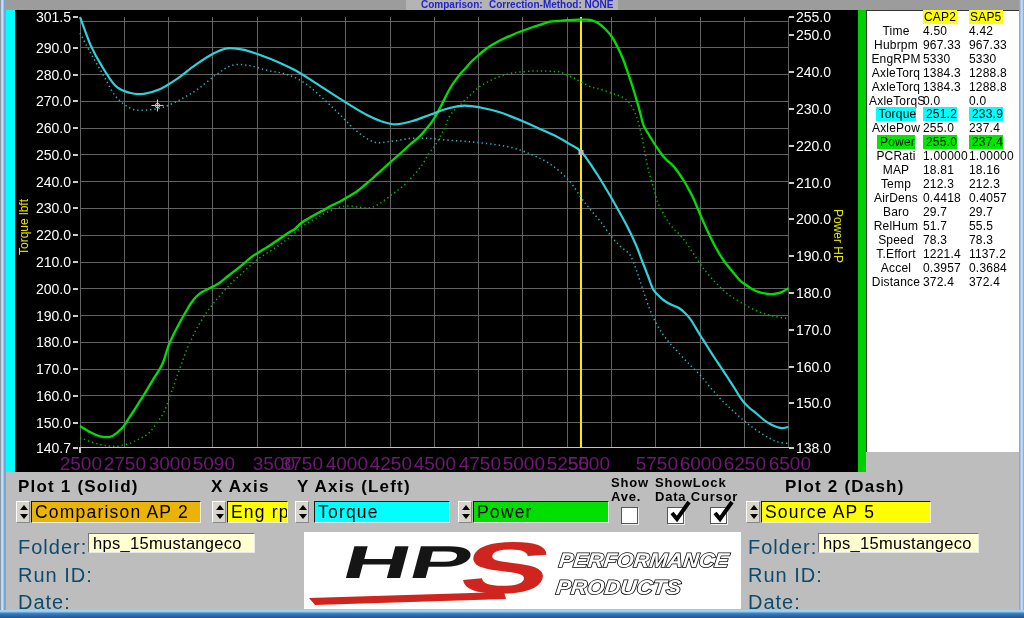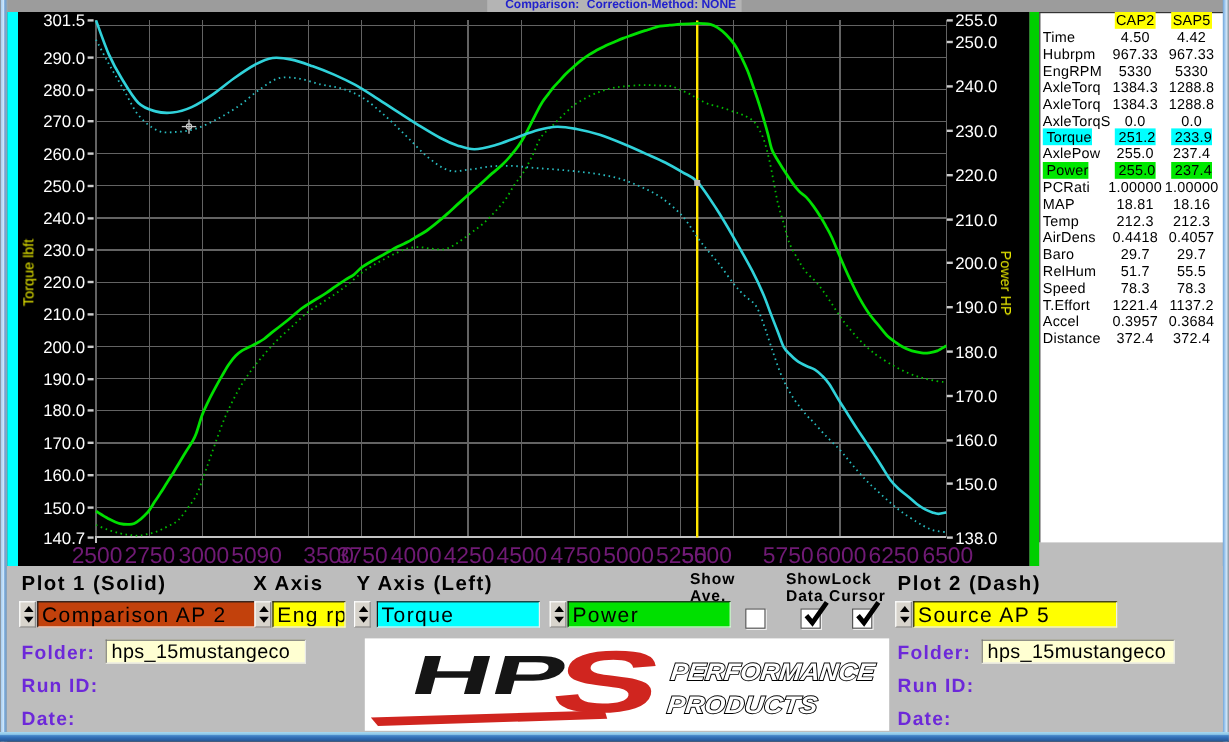--- a/index.html
+++ b/index.html
@@ -10,42 +10,42 @@
 #topbar{position:absolute;left:6px;top:0;width:1018px;height:10px;background:#9c9c9c}
 #topbar .pat{position:absolute;left:400px;top:0;width:212px;height:10px;background:#b4b4b4}
 #title{position:absolute;left:0;top:-1px;width:816px;height:11px;color:#2222cc;font-size:10px;font-weight:bold;line-height:11px;white-space:nowrap}
 #title i{font-style:normal;position:absolute}
 #chart{position:absolute;left:6px;top:10px;width:851.5px;height:463px;background:#000}
 #cyanstrip{position:absolute;left:6px;top:10px;width:8.5px;height:462px;background:#00ffff}
 #greenstrip{position:absolute;left:857.5px;top:10px;width:8.5px;height:463px;background:#00cf00}
 #rpanel{position:absolute;left:866px;top:10px;width:154px;height:442px;background:#fff;border-left:1px solid #333;border-top:1px solid #333}
 #table{position:absolute;left:867px;top:11px;width:152px;font-size:12px;color:#000;letter-spacing:0.2px}
 .trow{display:flex;height:13.93px;line-height:13.93px;white-space:nowrap}
-.tn{width:56px;flex:none;padding-left:2px;overflow:visible;text-align:left}
-.tv{flex:none;width:46px;text-align:center}
+.tn{width:56px;flex:none;padding-left:2px;overflow:visible;text-align:center}
+.tv{flex:none;width:46px;text-align:left}
 .tv+.tv{width:48px}
 .hl-y{background:#ffff00;font-style:normal;padding:0 1px}
 .hl-c{background:#00ffff;font-style:normal;padding-left:3px}
 .hl-g{background:#00e800;font-style:normal;padding-left:3px}
 .yl{position:absolute;width:58px;left:13px;text-align:right;color:#fff;font-size:14px;height:16px;line-height:16px}
 .tickl{position:absolute;left:73px;width:5px;height:2px;background:#ccc}
 .yr{position:absolute;left:796px;color:#fff;font-size:14px;height:16px;line-height:16px}
 .tickr{position:absolute;left:789px;width:5px;height:2px;background:#ccc}
 .xl{position:absolute;top:453px;width:44px;text-align:right;color:#701a75;font-size:19px}
 #tlab{position:absolute;left:-26px;top:220px;width:100px;text-align:center;color:#e3e300;font-size:12px;transform:rotate(-90deg);transform-origin:50% 50%}
 #plab{position:absolute;left:788px;top:229px;width:100px;text-align:center;color:#e3e300;font-size:12px;transform:rotate(90deg);transform-origin:50% 50%}
 #panel{position:absolute;left:6px;top:472px;width:1013px;height:137px;background:#bdbdbd}
 .h1{position:absolute;top:5px;font-weight:bold;font-size:17px;letter-spacing:1.2px;color:#000;white-space:nowrap}
 .combo{position:absolute;top:29px;height:22px}
 .spin{position:absolute;width:14px;height:22px;background:#d8d4cc;border:1px solid #888;border-top-color:#fff;border-left-color:#fff}
 .spin:before,.spin:after{content:"";position:absolute;left:3px;width:0;height:0;border-left:4px solid transparent;border-right:4px solid transparent}
 .spin:before{top:3px;border-bottom:5px solid #000}
 .spin:after{bottom:3px;border-top:5px solid #000}
 .field{position:absolute;height:22px;border:1px solid #1a1a1a;border-bottom-color:#eee;border-right-color:#eee;font-size:17.5px;letter-spacing:1.2px;line-height:21px;color:#000;padding-left:3px;white-space:nowrap;overflow:hidden}
-.lab2{position:absolute;font-weight:bold;font-size:16px;letter-spacing:1px;color:#6d28d9;white-space:nowrap}
+.lab2{position:absolute;font-weight:normal;font-size:20px;letter-spacing:1px;color:#0c4a6e;white-space:nowrap}
 .tf{position:absolute;background:#ffffd2;border:1px solid #777;border-bottom-color:#e8e8e8;border-right-color:#e8e8e8;font-size:16.5px;letter-spacing:0.3px;color:#000;padding-left:4px;white-space:nowrap;line-height:19px}
 .cbl{position:absolute;font-weight:bold;font-size:13px;letter-spacing:0.8px;color:#000;white-space:nowrap;line-height:13.5px}
 .cb{position:absolute;width:17px;height:17px;background:#fff;border:1px solid #555;box-shadow:1px 1px 0 #eee}
 #logo{position:absolute;left:298px;top:60px;width:437px;height:77px;background:#fff;overflow:hidden}
 svg{position:absolute;left:0;top:0}
 </style></head><body>
 <div id="chart"></div>
 <div id="topbar">
     <span class="pat"></span>
   </div>
@@ -284,42 +284,42 @@
 <div class="xl" style="left:633.7px">5750</div>
 <div class="xl" style="left:678.0px">6000</div>
 <div class="xl" style="left:722.3px">6250</div>
 <div class="xl" style="left:766.6px">6500</div>
 <div id="tlab">Torque lbft</div>
 <div id="plab">Power HP</div>
 <div id="panel">
 <div class="h1" style="left:12px">Plot 1 (Solid)</div>
 <div class="h1" style="left:205px">X Axis</div>
 <div class="h1" style="left:291px">Y Axis (Left)</div>
-<div class="h1" style="left:742px">Plot 2 (Dash)</div>
+<div class="h1" style="left:779px">Plot 2 (Dash)</div>
 <div class="combo">
       <span class="spin" style="left:10px"></span>
-      <span class="field" style="left:25px;width:194px;background:#c2410c">Comparison AP 2</span>
+      <span class="field" style="left:25px;width:170px;background:#eab308">Comparison AP 2</span>
     </div>
 <div class="combo">
       <span class="spin" style="left:206px"></span>
       <span class="field" style="left:221px;width:61px;background:#ffff00">Eng rpm</span>
     </div>
 <div class="combo">
       <span class="spin" style="left:289px"></span>
       <span class="field" style="left:308px;width:136px;background:#00ffff">Torque</span>
     </div>
 <div class="combo">
       <span class="spin" style="left:452px"></span>
       <span class="field" style="left:467px;width:136px;background:#00e000">Power</span>
     </div>
 <div class="combo">
       <span class="spin" style="left:740px"></span>
       <span class="field" style="left:755px;width:170px;background:#ffff00">Source AP 5</span>
     </div>
-<div class="cbl" style="left:569px;top:4px">Show<br>Ave.</div>
+<div class="cbl" style="left:605px;top:4px">Show<br>Ave.</div>
 <div class="cbl" style="left:649px;top:4px">ShowLock<br>Data Cursor</div>
 <div class="cb" style="left:615px;top:35px"></div>
 <div class="cb" style="left:661px;top:35px"></div>
 <div class="cb" style="left:704px;top:35px"></div>
 <svg width="1013" height="137" style="left:0;top:0">
       <g stroke="#000" stroke-width="4" fill="none">
 <polyline points="666,41 671,47 683,30"></polyline>
         <polyline points="709,41 714,47 726,30"></polyline>
       </g>
     </svg>

